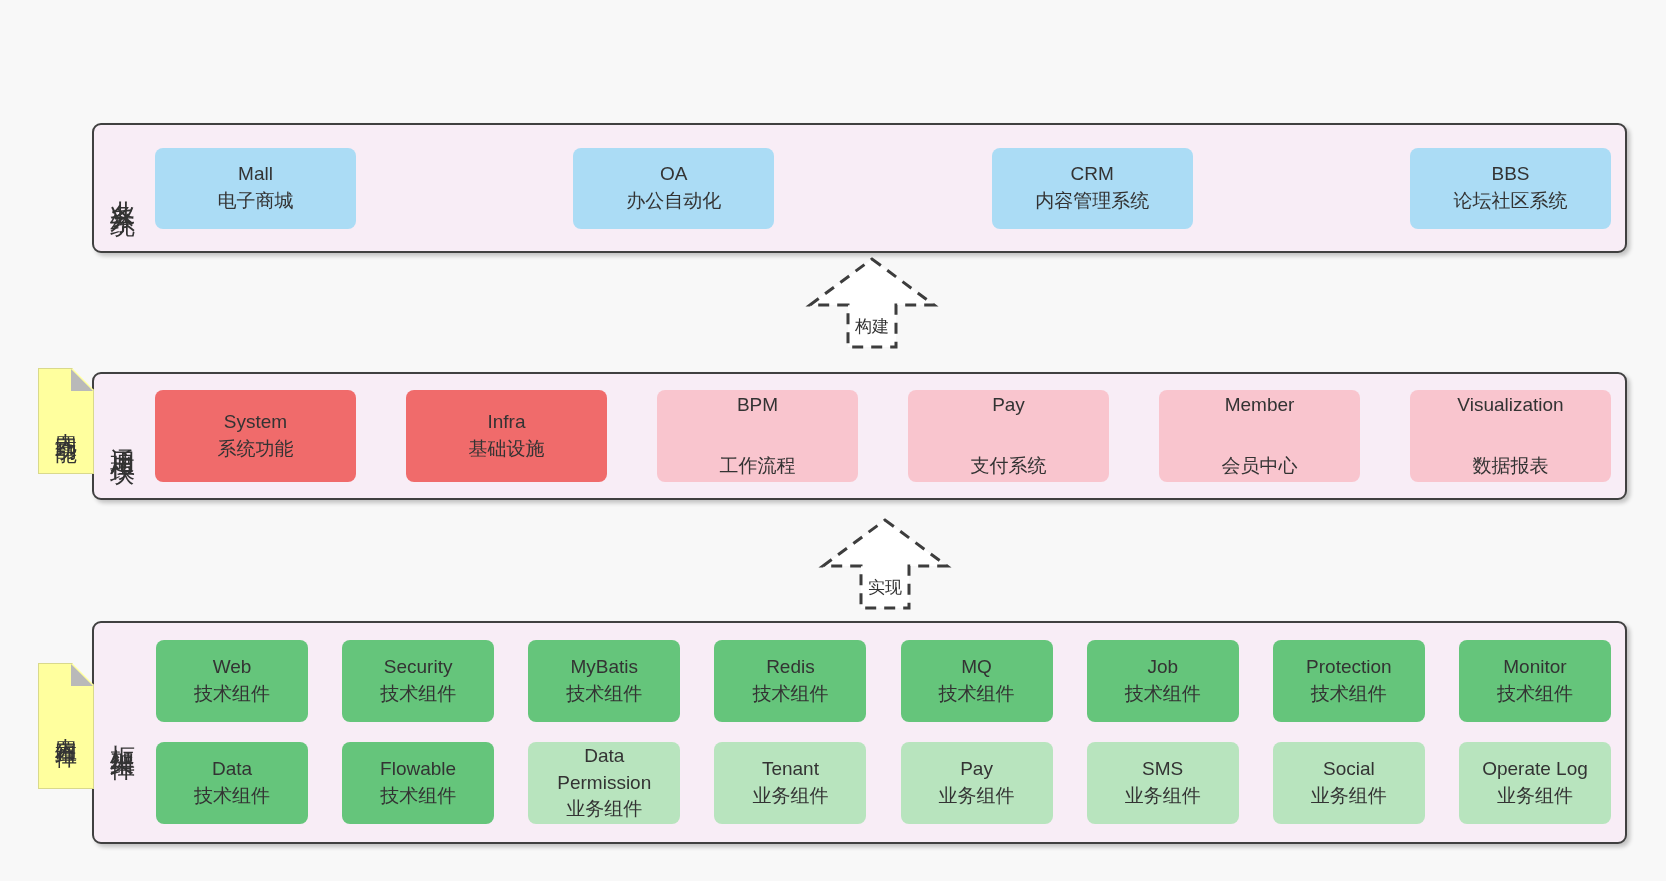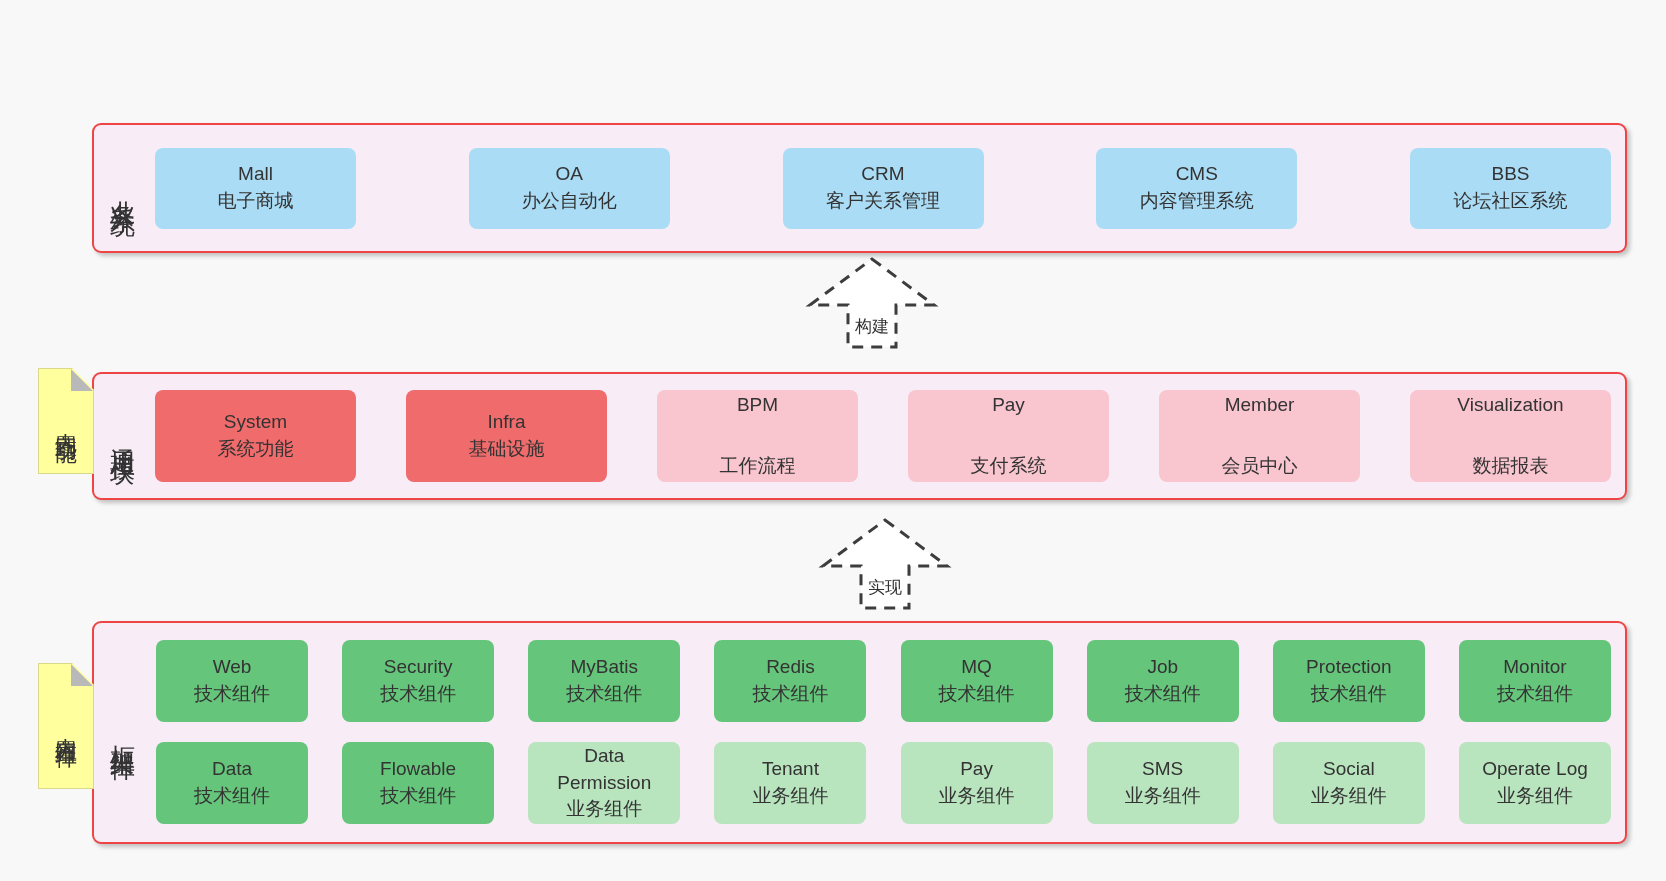--- a/index.html
+++ b/index.html
@@ -9,21 +9,21 @@
     font-family:"Liberation Sans",sans-serif;
     color:#333;
     overflow:hidden;
   }
   #stage{position:relative;width:1666px;height:881px;}
 
   .panel{
     position:absolute;left:92px;width:1535px;
     box-sizing:border-box;
     background:#f8edf6;
-    border:2px solid #ef4444;
+    border:2px solid #404040;
     border-radius:9px;
     box-shadow:3px 3px 4px rgba(0,0,0,0.22);
     z-index:1;
   }
   .side-label{
     position:absolute;left:13px;top:50%;
     transform:translateY(-50%);
     writing-mode:vertical-rl;
     font-size:25px;letter-spacing:4px;
     color:#333;white-space:nowrap;
@@ -94,24 +94,20 @@
       <div class="box box-wide blue">
         <div>Mall</div>
         <div>电子商城</div>
       </div>
       <div class="box box-wide blue">
         <div>OA</div>
         <div>办公自动化</div>
       </div>
       <div class="box box-wide blue">
         <div>CRM</div>
-        <div>客户关系管理</div>
-      </div>
-      <div class="box box-wide blue">
-        <div>CMS</div>
         <div>内容管理系统</div>
       </div>
       <div class="box box-wide blue">
         <div>BBS</div>
         <div>论坛社区系统</div>
       </div>
     </div>
   </div>
 
   <svg class="arrow" style="left:802px;top:253px;" width="140" height="100" viewBox="0 0 140 100">

